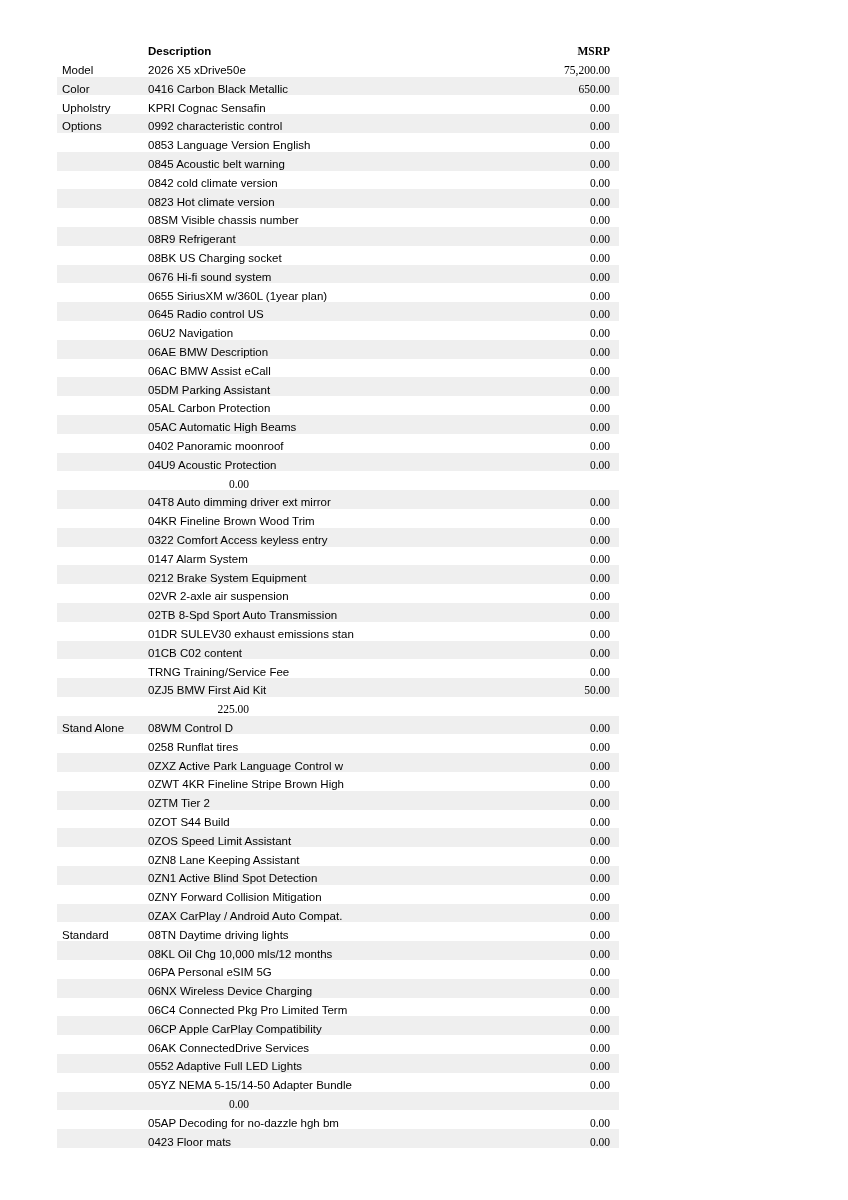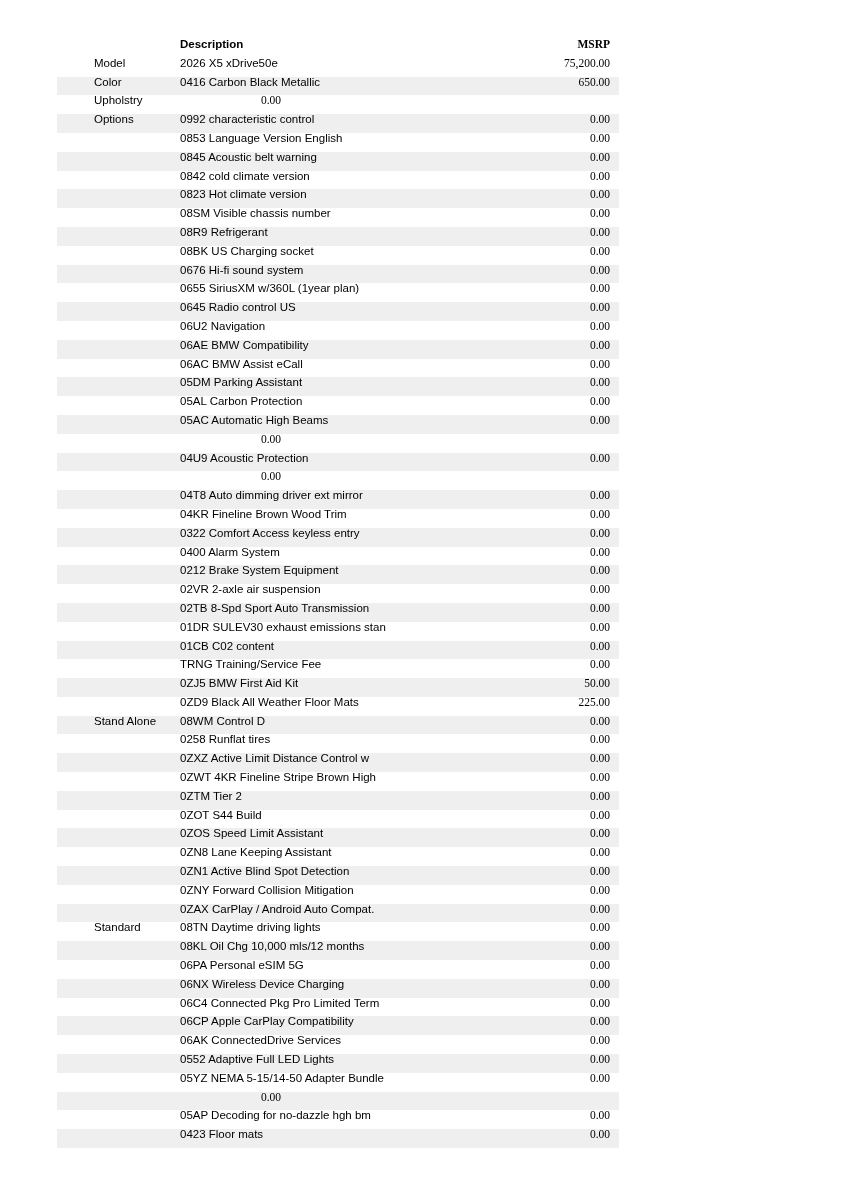--- a/index.html
+++ b/index.html
@@ -20,31 +20,30 @@
   .options-table {
     position: absolute;
     left: 57px;
     top: 39px;
     width: 562px;
     font-size: 11.5px;
     line-height: 1;
   }
   .row {
     display: flex;
-    align-items: flex-start;
+    align-items: flex-end;
     height: 18.8px;
   }
   .row.header { background: #ffffff; }
   .rows .row:nth-child(even) { background: #efefef; }
   .cell { white-space: nowrap; overflow: hidden; }
   .cell.category {
     width: 91px;
     flex: 0 0 91px;
     padding-left: 5px;
-    margin-left: 32px;
   }
   .cell.description {
     flex: 1 1 auto;
   }
   .cell.msrp {
     width: 110px;
     flex: 0 0 110px;
     text-align: right;
     padding-right: 9px;
     font-family: Liberation Serif, serif;
@@ -67,20 +66,21 @@
           <div class="cell description">2026 X5 xDrive50e</div>
           <div class="cell msrp">75,200.00</div>
         </div>
         <div class="row">
           <div class="cell category">Color</div>
           <div class="cell description">0416 Carbon Black Metallic</div>
           <div class="cell msrp">650.00</div>
         </div>
         <div class="row">
           <div class="cell category">Upholstry</div>
+          <div class="cell description">KPRI Cognac Sensafin</div>
           <div class="cell msrp">0.00</div>
         </div>
         <div class="row">
           <div class="cell category">Options</div>
           <div class="cell description">0992 characteristic control</div>
           <div class="cell msrp">0.00</div>
         </div>
         <div class="row">
           <div class="cell category"></div>
           <div class="cell description">0853 Language Version English</div>
@@ -131,21 +131,21 @@
           <div class="cell description">0645 Radio control US</div>
           <div class="cell msrp">0.00</div>
         </div>
         <div class="row">
           <div class="cell category"></div>
           <div class="cell description">06U2 Navigation</div>
           <div class="cell msrp">0.00</div>
         </div>
         <div class="row">
           <div class="cell category"></div>
-          <div class="cell description">06AE BMW Compatibility</div>
+          <div class="cell description">06AE BMW Description</div>
           <div class="cell msrp">0.00</div>
         </div>
         <div class="row">
           <div class="cell category"></div>
           <div class="cell description">06AC BMW Assist eCall</div>
           <div class="cell msrp">0.00</div>
         </div>
         <div class="row">
           <div class="cell category"></div>
           <div class="cell description">05DM Parking Assistant</div>
@@ -156,20 +156,21 @@
           <div class="cell description">05AL Carbon Protection</div>
           <div class="cell msrp">0.00</div>
         </div>
         <div class="row">
           <div class="cell category"></div>
           <div class="cell description">05AC Automatic High Beams</div>
           <div class="cell msrp">0.00</div>
         </div>
         <div class="row">
           <div class="cell category"></div>
+          <div class="cell description">0402 Panoramic moonroof</div>
           <div class="cell msrp">0.00</div>
         </div>
         <div class="row">
           <div class="cell category"></div>
           <div class="cell description">04U9 Acoustic Protection</div>
           <div class="cell msrp">0.00</div>
         </div>
         <div class="row">
           <div class="cell category"></div>
           <div class="cell msrp">0.00</div>
@@ -184,21 +185,21 @@
           <div class="cell description">04KR Fineline Brown Wood Trim</div>
           <div class="cell msrp">0.00</div>
         </div>
         <div class="row">
           <div class="cell category"></div>
           <div class="cell description">0322 Comfort Access keyless entry</div>
           <div class="cell msrp">0.00</div>
         </div>
         <div class="row">
           <div class="cell category"></div>
-          <div class="cell description">0400 Alarm System</div>
+          <div class="cell description">0147 Alarm System</div>
           <div class="cell msrp">0.00</div>
         </div>
         <div class="row">
           <div class="cell category"></div>
           <div class="cell description">0212 Brake System Equipment</div>
           <div class="cell msrp">0.00</div>
         </div>
         <div class="row">
           <div class="cell category"></div>
           <div class="cell description">02VR 2-axle air suspension</div>
@@ -224,36 +225,35 @@
           <div class="cell description">TRNG Training/Service Fee</div>
           <div class="cell msrp">0.00</div>
         </div>
         <div class="row">
           <div class="cell category"></div>
           <div class="cell description">0ZJ5 BMW First Aid Kit</div>
           <div class="cell msrp">50.00</div>
         </div>
         <div class="row">
           <div class="cell category"></div>
-          <div class="cell description">0ZD9 Black All Weather Floor Mats</div>
           <div class="cell msrp">225.00</div>
         </div>
         <div class="row">
           <div class="cell category">Stand Alone</div>
           <div class="cell description">08WM Control D</div>
           <div class="cell msrp">0.00</div>
         </div>
         <div class="row">
           <div class="cell category"></div>
           <div class="cell description">0258 Runflat tires</div>
           <div class="cell msrp">0.00</div>
         </div>
         <div class="row">
           <div class="cell category"></div>
-          <div class="cell description">0ZXZ Active Limit Distance Control w</div>
+          <div class="cell description">0ZXZ Active Park Language Control w</div>
           <div class="cell msrp">0.00</div>
         </div>
         <div class="row">
           <div class="cell category"></div>
           <div class="cell description">0ZWT 4KR Fineline Stripe Brown High</div>
           <div class="cell msrp">0.00</div>
         </div>
         <div class="row">
           <div class="cell category"></div>
           <div class="cell description">0ZTM Tier 2</div>

